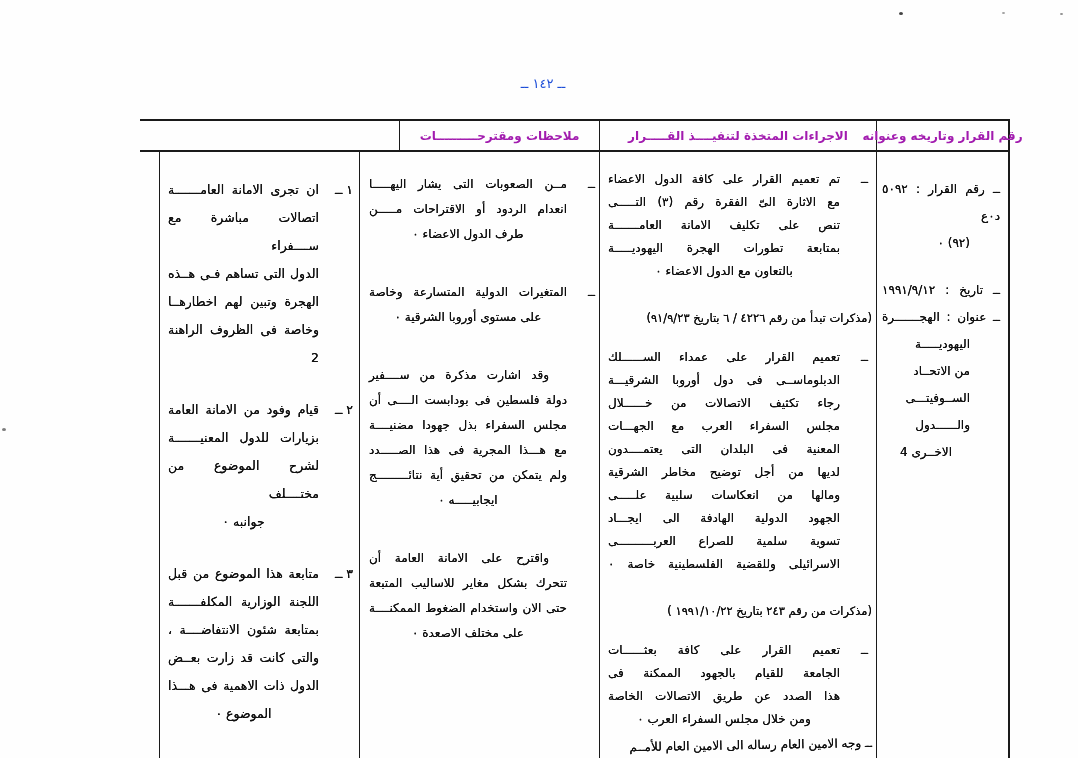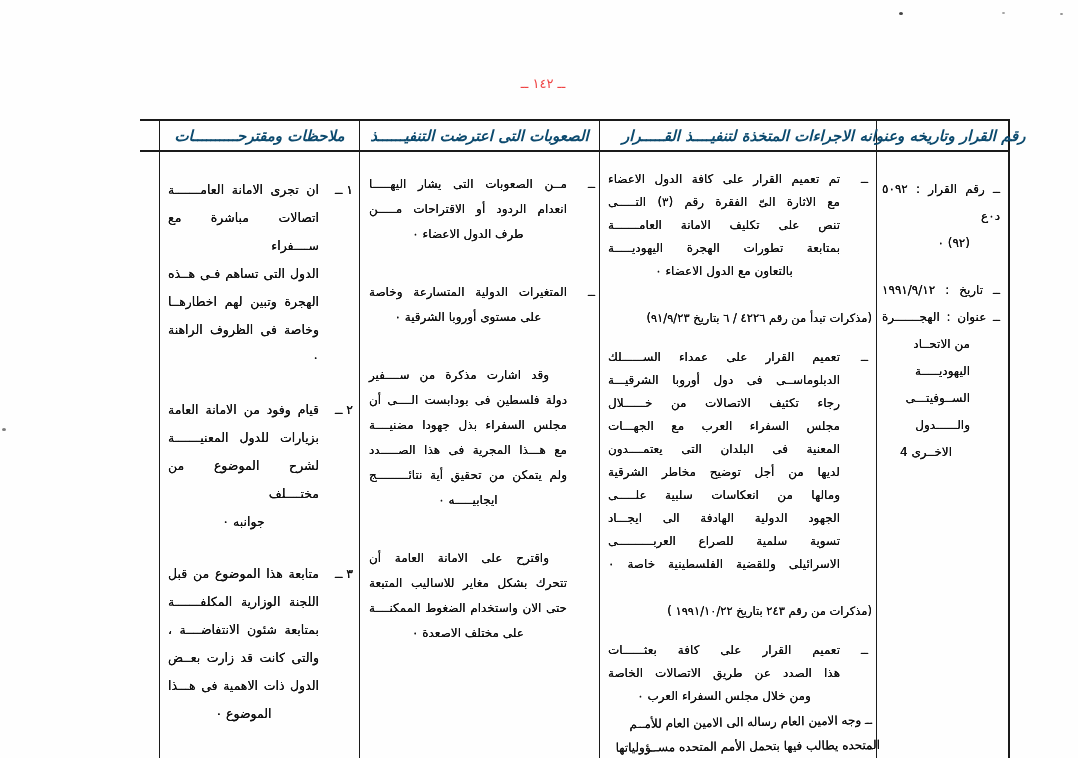--- a/index.html
+++ b/index.html
@@ -5,39 +5,39 @@
   html,body{margin:0;padding:0;}
   body{
     width:1078px;height:758px;position:relative;overflow:hidden;
     background:#fefefe;
     font-family:"DejaVu Sans","Liberation Sans",sans-serif;
     color:#111;
   }
   .page{position:absolute;inset:0;direction:rtl;}
   .page-number{
     position:absolute;top:76px;right:0;left:8px;text-align:center;
-    font-size:13px;letter-spacing:1px;color:#ef4444;
+    font-size:13px;letter-spacing:1px;color:#1d4ed8;
   }
   
   .doc-table{
     position:absolute;top:119px;left:140px;width:868px;height:639px;
     border-top:2px solid #1a1a1a;border-right:2px solid #1a1a1a;
     direction:rtl;
   }
   .thead{display:flex;direction:rtl;border-bottom:2px solid #1a1a1a;height:29px;}
   .tbody{display:flex;direction:rtl;height:608px;}
   .cell{box-sizing:border-box;border-left:1.5px solid #1a1a1a;}
   .cell:last-child{border-left:1.5px solid #1a1a1a;}
   .c1{width:132px;}
   .c2{width:277px;}
   .c3{width:240px;}
   .c4{width:200px;}
   .thead .cell{
     display:flex;align-items:center;justify-content:center;
-    font-size:15px;font-weight:bold;white-space:nowrap;color:#0c4a6e;font-style:italic;
+    font-size:12px;font-weight:bold;white-space:nowrap;color:#a21caf;
   }
   
   .tbody .cell{position:relative;overflow:visible;}
   .tbody .c1{padding:24px 8px 0 5px;font-size:12px;}
   .tbody .c2{padding:16px 36px 0 8px;font-size:12px;}
   .tbody .c3{padding:20px 32px 0 9px;font-size:12px;}
   .tbody .c4{padding:24px 40px 0 8px;font-size:12.5px;}
   
   .ln{position:relative;text-shadow:0 0 .4px #000;}
   .c1 .ln{line-height:27px;}
@@ -79,32 +79,31 @@
 <body>
 
 <div class="page">
 
   <div class="page-number">ــ ١٤٢ ــ</div>
 
   <div class="doc-table">
     <div class="thead">
       <div class="cell c1">رقم القرار وتاريخه وعنوانه</div>
       <div class="cell c2">الاجراءات المتخذة لتنفيــــذ القـــــرار</div>
-      <div class="cell c3">الصعوبات التى اعترضت التنفيــــــذ</div>
       <div class="cell c4">ملاحظات ومقترحــــــــــات</div>
     </div>
     <div class="tbody">
       <div class="cell c1">
           <div class="ln j">ــ رقم القرار : ٥٠٩٢ د٠ع</div>
           <div class="ln ind r">(٩٢) ٠</div>
           <div class="ln gap"></div>
           <div class="ln j">ــ تاريخ : ١٩٩١/٩/١٢</div>
           <div class="ln j">ــ عنوان : الهجـــــــرة</div>
+          <div class="ln ind r">اليهوديـــــة</div>
           <div class="ln ind r">من الاتحــاد</div>
-          <div class="ln ind r">اليهوديـــــة</div>
           <div class="ln ind r">الســوفيتـــى</div>
           <div class="ln ind r">والــــــدول</div>
           <div class="ln ind c">الاخــرى 4</div>
         </div>
       <div class="cell c2">
           <div class="ln j"><span class="b">ــ</span>تم تعميم القرار على كافة الدول الاعضاء</div>
           <div class="ln j">مع الاثارة الىّ الفقرة رقم (٣) التـــــى</div>
           <div class="ln j">تنص على تكليف الامانة العامـــــــة</div>
           <div class="ln j">بمتابعة تطورات الهجرة اليهوديـــــة</div>
           <div class="ln c">بالتعاون مع الدول الاعضاء ٠</div>
@@ -116,20 +115,21 @@
           <div class="ln j">مجلس السفراء العرب مع الجهـــات</div>
           <div class="ln j">المعنية فى البلدان التى يعتمــــدون</div>
           <div class="ln j">لديها من أجل توضيح مخاطر الشرقية</div>
           <div class="ln j">ومالها من انعكاسات سلبية علـــــى</div>
           <div class="ln j">الجهود الدولية الهادفة الى ايجـــاد</div>
           <div class="ln j">تسوية سلمية للصراع العربــــــــــى</div>
           <div class="ln j">الاسرائيلى وللقضية الفلسطينية خاصة ٠</div>
           <div class="ln note">(مذكرات من رقم ٢٤٣  بتاريخ ١٩٩١/١٠/٢٢ )</div>
           <div class="ln gap"></div>
           <div class="ln j"><span class="b">ــ</span>تعميم القرار على كافة بعثــــــات</div>
+          <div class="ln j">الجامعة للقيام بالجهود الممكنة فى</div>
           <div class="ln j">هذا الصدد عن طريق الاتصالات الخاصة</div>
           <div class="ln c">ومن خلال مجلس السفراء العرب ٠</div>
           <div class="ln hw">ــ وجه الامين العام رساله الى الامين العام للأمــم</div>
           <div class="ln hw hw2">المتحده يطالب فيها بتحمل الأمم المتحده مســؤولياتها</div>
           <div class="ln c hw hw3">تجاه الموضوع ) ٠</div>
         </div>
       <div class="cell c3">
           <div class="ln j"><span class="b">ــ</span>مــن الصعوبات التى يشار اليهـــــا</div>
           <div class="ln j">انعدام الردود أو الاقتراحات مـــــن</div>
           <div class="ln c">طرف الدول الاعضاء ٠</div>
@@ -147,21 +147,21 @@
           <div class="ln j ind1">واقترح على الامانة العامة أن</div>
           <div class="ln j">تتحرك بشكل مغاير للاساليب المتبعة</div>
           <div class="ln j">حتى الان واستخدام الضغوط الممكنــــة</div>
           <div class="ln c">على مختلف الاصعدة ٠</div>
         </div>
       <div class="cell c4">
           <div class="ln j"><span class="b">١ ــ</span>ان تجرى الامانة العامـــــــة</div>
           <div class="ln j">اتصالات مباشرة مع ســــفراء</div>
           <div class="ln j">الدول التى تساهم فـى هــذه</div>
           <div class="ln j">الهجرة وتبين لهم اخطارهــا</div>
-          <div class="ln j">وخاصة فى الظروف الراهنة ٠</div>
+          <div class="ln j">وخاصة فى الظروف الراهنة 2</div>
           <div class="ln gap"></div>
           <div class="ln j"><span class="b">٢ ــ</span>قيام وفود من الامانة العامة</div>
           <div class="ln j">بزيارات للدول المعنيـــــــة</div>
           <div class="ln j">لشرح الموضوع من مختــــلف</div>
           <div class="ln c">جوانبه ٠</div>
           <div class="ln gap"></div>
           <div class="ln j"><span class="b">٣ ــ</span>متابعة هذا الموضوع من قبل</div>
           <div class="ln j">اللجنة الوزارية المكلفـــــــة</div>
           <div class="ln j">بمتابعة شئون الانتفاضــــة ،</div>
           <div class="ln j">والتى كانت قد زارت بعــض</div>

